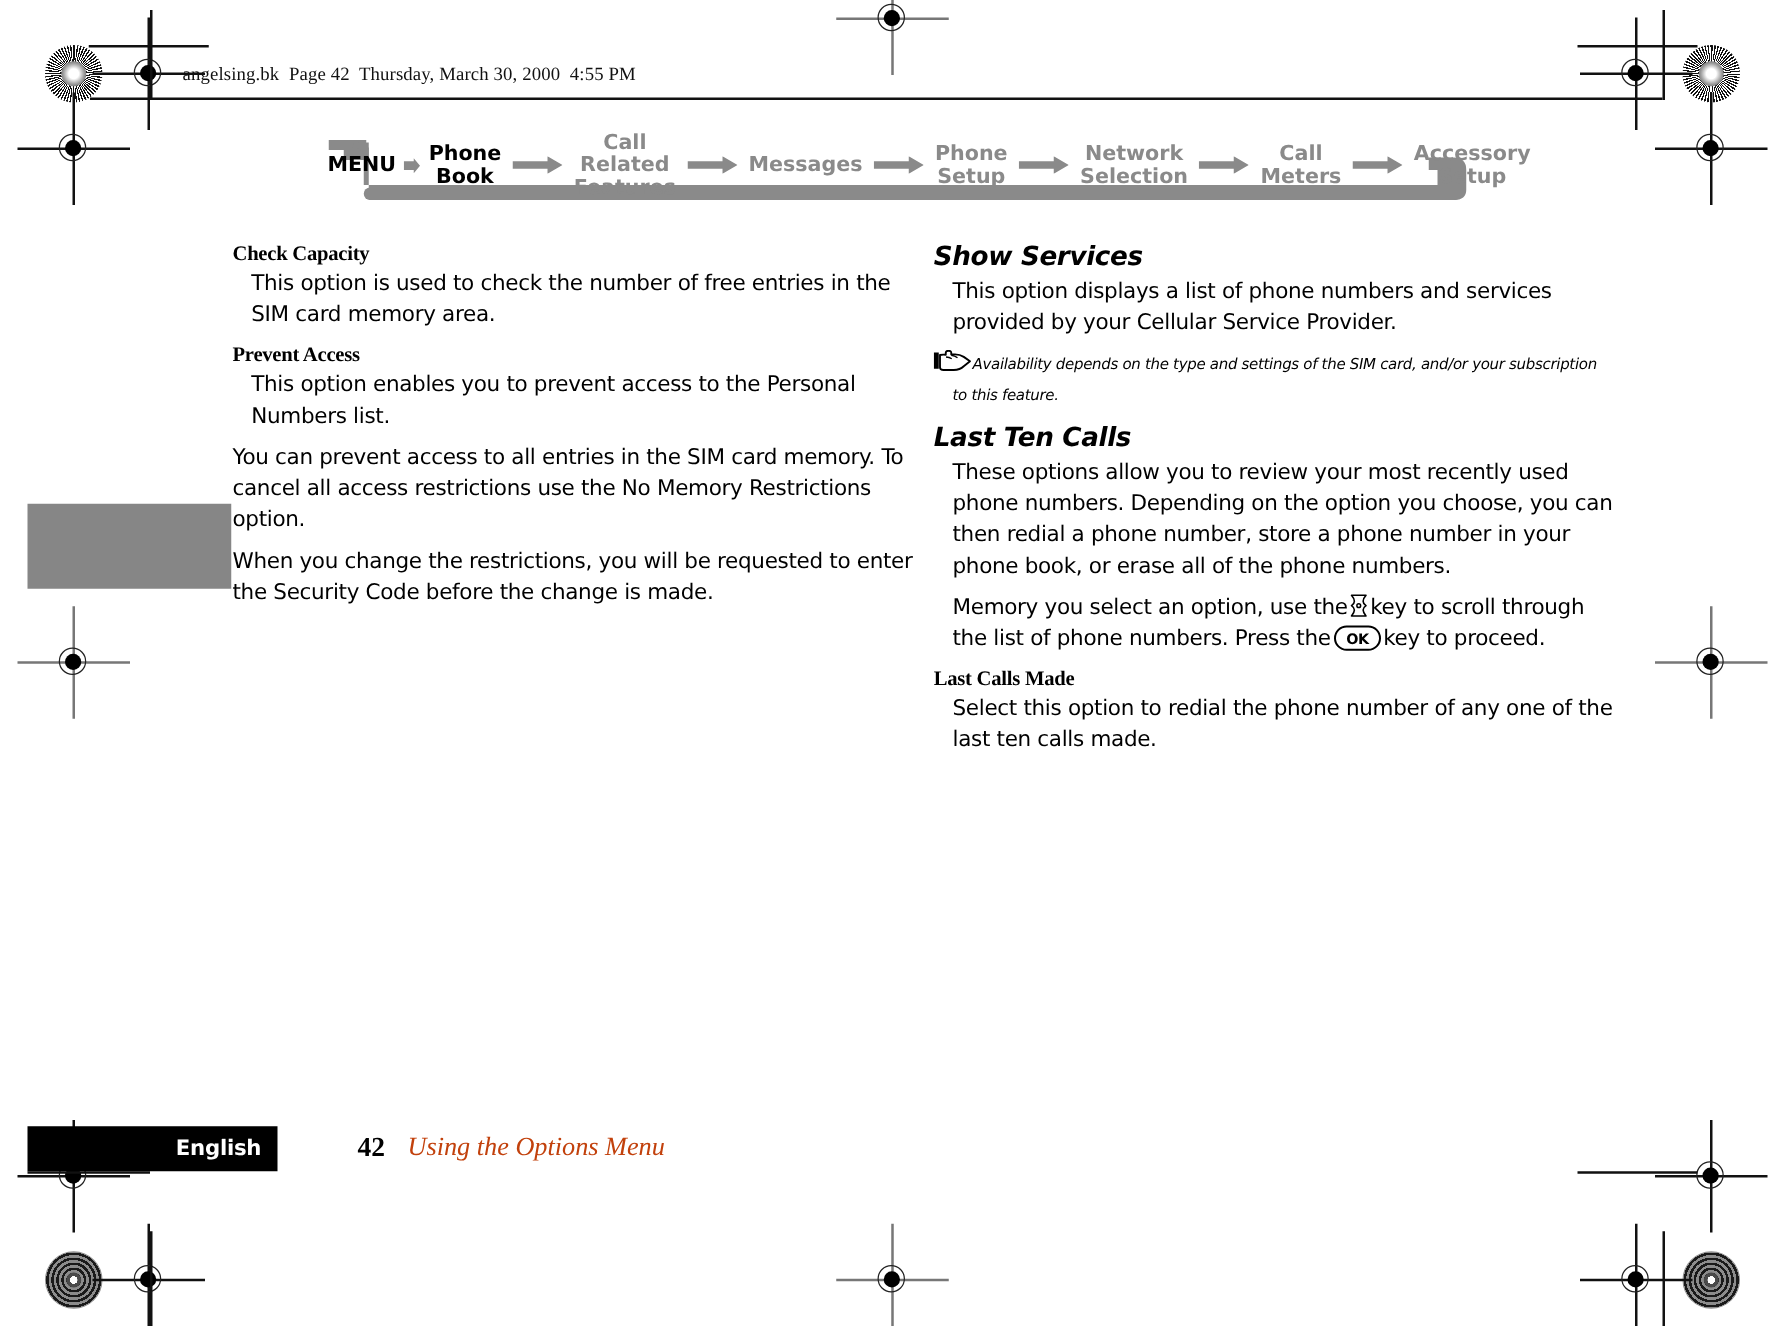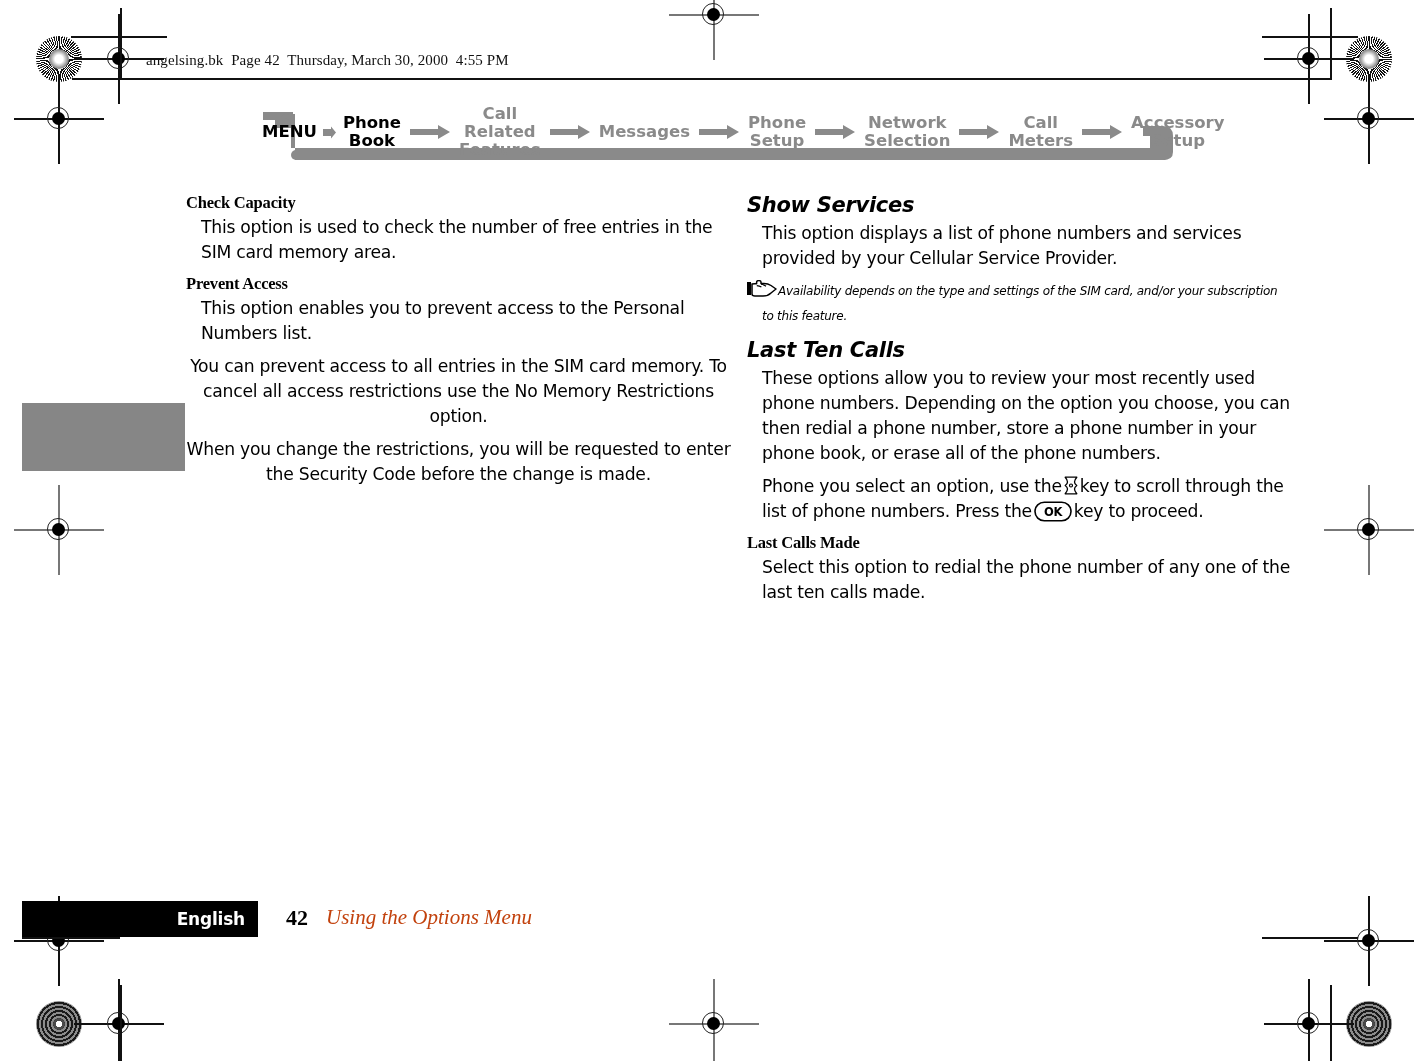--- a/index.html
+++ b/index.html
@@ -196,21 +196,21 @@
   }
   p.body {
     margin: 0 0 8px 0;
     padding-left: 15px;
     font-family: "DejaVu Sans", sans-serif;
     font-size: 17.2px;
     line-height: 25px;
     letter-spacing: -0.25px;
     color: #000;
   }
-  p.body.noindent { padding-left: 0; text-align: center; }
+  p.body.noindent { padding-left: 0; }
   p.note {
     margin: 6px 0 8px 0;
     padding-left: 15px;
     font-family: "DejaVu Sans", sans-serif;
     font-style: italic;
     font-size: 12px;
     line-height: 25px;
     letter-spacing: -0.25px;
     text-indent: -15px;
     color: #000;
@@ -241,21 +241,21 @@
     width: 30px;
     height: 18px;
     margin-right: 1px;
   }
 
   
   .footer-bar {
     position: absolute;
     left: 22px;
     top: 901px;
-    width: 236px;
+    width: 200px;
     height: 36px;
     background: #000;
   }
   .footer-lang {
     position: absolute;
     right: 13px;
     top: 8px;
     font-family: "DejaVu Sans", sans-serif;
     font-weight: bold;
     font-size: 17px;
@@ -451,21 +451,21 @@
                Q21 3.5 17 3.5 L14 3.5 L14 2.2 Q14 0.6 11.8 0.6
                Q9.6 0.6 9.6 2.2 L9.6 3.8 Q7 3.5 5 4 Z" fill="none" stroke="#000" stroke-width="1.5" stroke-linejoin="round"></path>
       <path d="M14 4.2 Q17 4.6 19 6.2" fill="none" stroke="#000" stroke-width="1.1"></path>
       <path d="M9.8 5.6 Q12.5 5.8 14.4 7" fill="none" stroke="#000" stroke-width="1.1"></path>
     </svg><span class="note-body">Availability depends on the type and settings of the SIM card, and/or your subscription to this feature.</span>
   </p>
 
   <h2 class="head-italic">Last Ten Calls</h2>
   <p class="body">These options allow you to review your most recently used phone numbers. Depending on the option you choose, you can then redial a phone number, store a phone number in your phone book, or erase all of the phone numbers.</p>
 
-  <p class="body"><span>Phone you select an option, use the</span><svg class="key-scroll" viewBox="0 0 14 19">
+  <p class="body"><span>Memory you select an option, use the</span><svg class="key-scroll" viewBox="0 0 14 19">
       <path d="M1.2 1.2 L12.8 1.2 Q8.2 6.5 12.8 9.5 Q8.2 12.5 12.8 17.8 L1.2 17.8
                Q5.8 12.5 1.2 9.5 Q5.8 6.5 1.2 1.2 Z" fill="none" stroke="#000" stroke-width="1.3" stroke-linejoin="round"></path>
       <circle cx="7" cy="9.5" r="1.5" fill="none" stroke="#000" stroke-width="1.2"></circle>
     </svg><span>key to scroll through the list of phone numbers. Press the</span><svg class="key-ok" viewBox="0 0 38 21">
       <rect x="1" y="1.2" width="36" height="18.6" rx="9.3" fill="none" stroke="#000" stroke-width="1.6"></rect>
       <text x="19" y="15.2" text-anchor="middle" font-family="DejaVu Sans, sans-serif" font-size="11.5" font-weight="bold" fill="#000">OK</text>
     </svg><span>key to proceed.</span></p>
 
   <h3 class="head-bold">Last Calls Made</h3>
   <p class="body">Select this option to redial the phone number of any one of the last ten calls made.</p>

